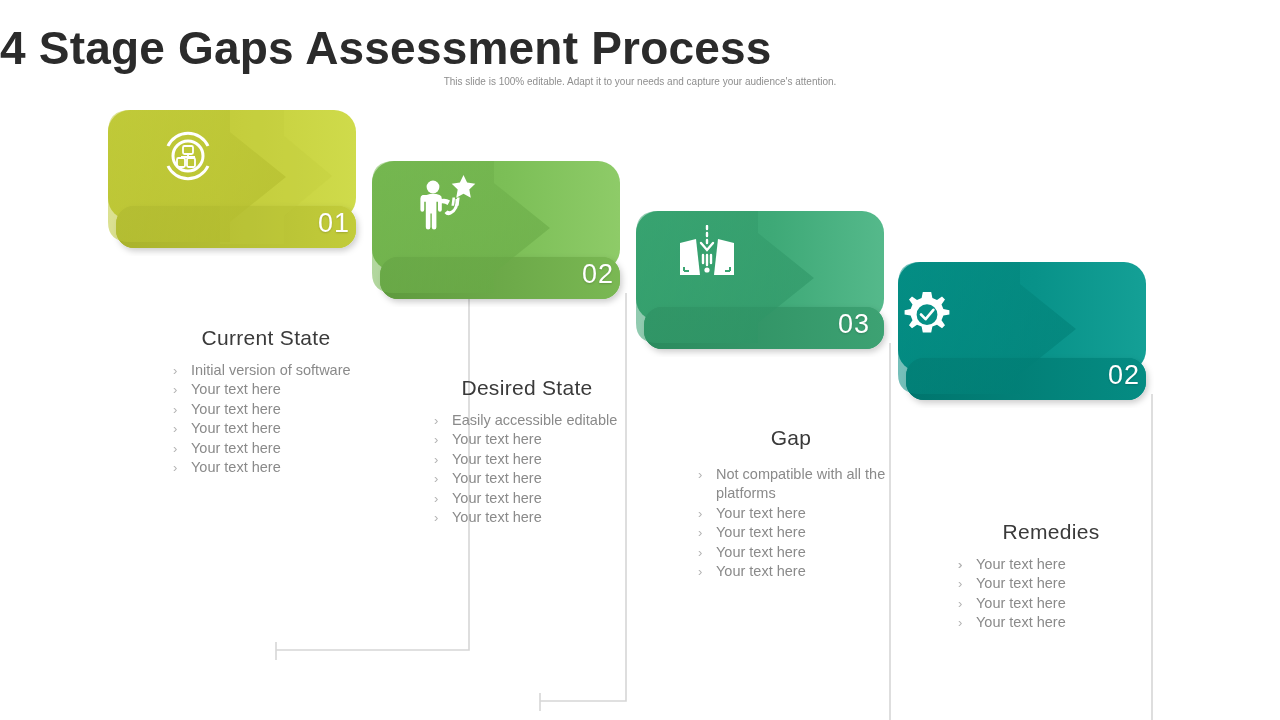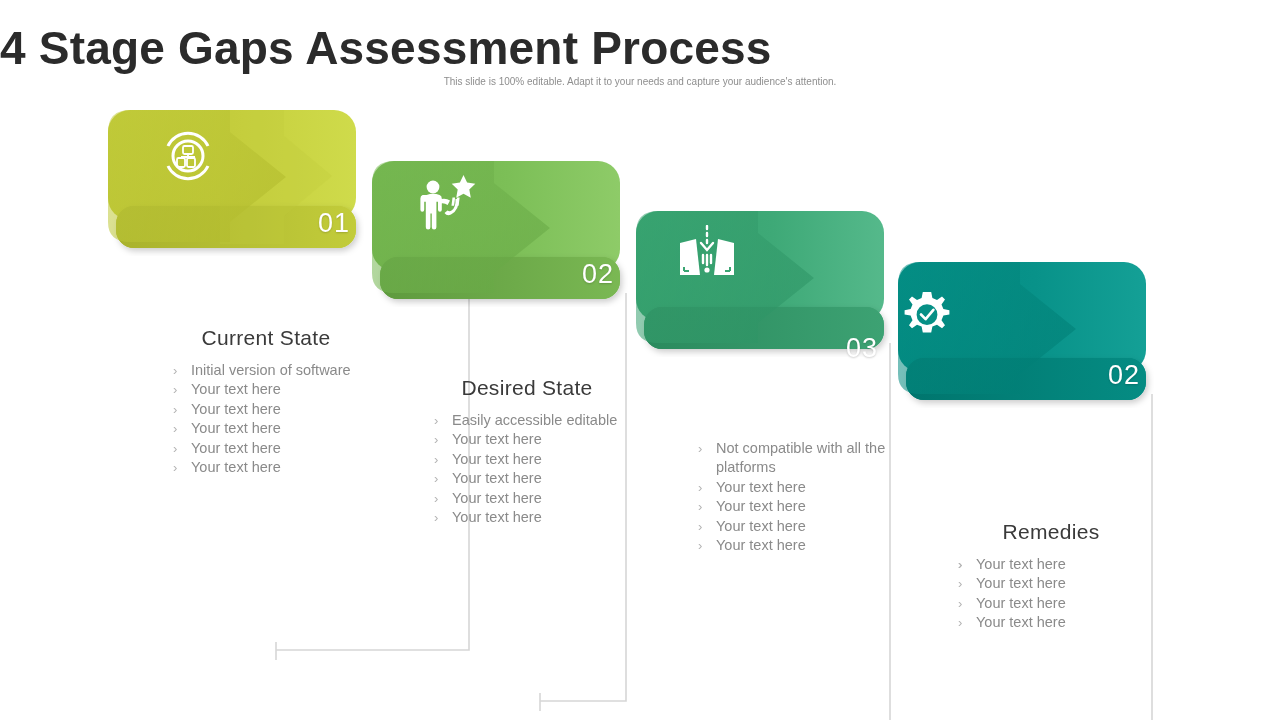--- a/index.html
+++ b/index.html
@@ -292,21 +292,21 @@
       </svg>
       <svg width="256" height="146" viewBox="0 0 256 146" style="position:absolute;left:0;top:0;" xmlns="http://www.w3.org/2000/svg">
         <defs>
           <linearGradient id="g3arrow" x1="0" y1="0" x2="1" y2="0.4">
             <stop offset="0" stop-color="#3ba573"></stop>
               <stop offset="1" stop-color="#2d9465"></stop>
           </linearGradient>
         </defs>
         <path d="M 0 22 Q 0 0 22 0 L 122 0 L 122 22 L 178 67 L 122 112 L 122 132 L 22 132 Q 0 132 0 112 Z" fill="url(#g3arrow)" opacity="0.55"></path>
       </svg>
-      <span class="num" style="right:14px; top:98px;margin-top:24px;">03</span>
+      <span class="num" style="right:22px; top:98px;">03</span>
 
       <span style="position:absolute;left:38px;top:14px;">
         <svg width="70" height="64" viewBox="0 0 70 64" xmlns="http://www.w3.org/2000/svg">
           <g fill="#ffffff">
             <path d="M 6 18 L 22 14 L 26 50 L 6 50 Z"></path>
             <path d="M 44 14 L 60 18 L 60 50 L 40 50 Z"></path>
           </g>
           <g fill="none" stroke="#ffffff" stroke-width="2.4" stroke-linecap="round">
             <path d="M 33 1 L 33 4 M 33 8 L 33 11 M 33 15 L 33 18"></path>
             <path d="M 27 18 L 33 25 L 39 18"></path>
@@ -322,20 +322,21 @@
     </div>
 
     <div class="connector" style="left:150px; top:132px;">
       <svg width="220" height="420" xmlns="http://www.w3.org/2000/svg">
         <path d="M 104 0 L 104 408 L 18 408" fill="none" stroke="#d6d6d6" stroke-width="1.6"></path>
         <path d="M 18 400 L 18 418" fill="none" stroke="#d6d6d6" stroke-width="1.6"></path>
       </svg>
     </div>
 
     <div class="txt" style="left:60px; top:214px; width:190px;">
+      <div class="stage-title">Gap</div>
       <ul class="bullets" style="margin-top:14px;">
         <li><span class="chev">›</span><span>Not compatible with all the platforms</span></li>
         <li><span class="chev">›</span><span>Your text here</span></li>
         <li><span class="chev">›</span><span>Your text here</span></li>
         <li><span class="chev">›</span><span>Your text here</span></li>
         <li><span class="chev">›</span><span>Your text here</span></li>
       </ul>
     </div>
   </div>
 

